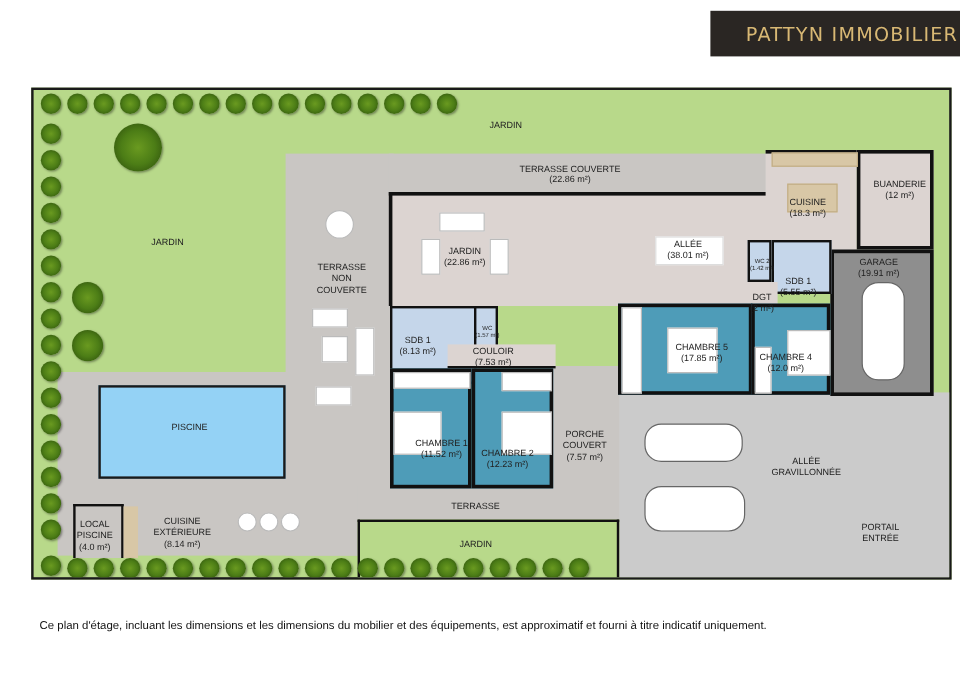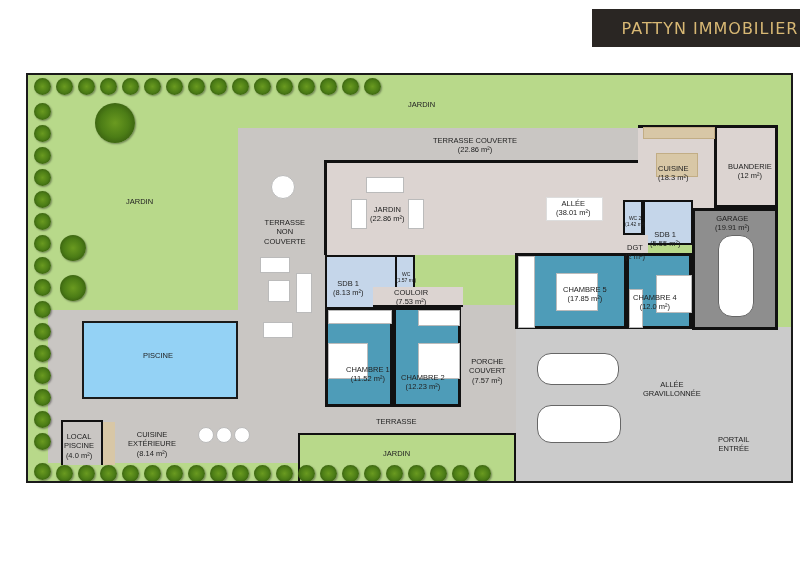--- a/index.html
+++ b/index.html
@@ -196,21 +196,21 @@
     <div>(22.86 m²)</div>
   </div>
   <div class="lbl" style="left:528px; top:124px;">
     <div>ALLÉE</div>
     <div>(38.01 m²)</div>
   </div>
   <div class="lbl" style="left:630px; top:89px;">
     <div>CUISINE</div>
     <div>(18.3 m²)</div>
   </div>
-  <div class="lbl" style="left:700px; top:87px;">
+  <div class="lbl" style="left:700px; top:74px;">
     <div>BUANDERIE</div>
     <div>(12 m²)</div>
   </div>
   <div class="lbl" style="left:687px; top:139px; color:#222;">
     <div>GARAGE</div>
     <div>(19.91 m²)</div>
   </div>
   <div class="lbl sm" style="left:597px; top:140px;">
     <div>WC 2</div>
     <div>(1.42 m²)</div>
@@ -247,13 +247,14 @@
     <div>CHAMBRE 5</div>
     <div>(17.85 m²)</div>
   </div>
   <div class="lbl" style="left:605px; top:218px;">
     <div>CHAMBRE 4</div>
     <div>(12.0 m²)</div>
   </div>
 </div>
 
 <div class="abs disclaimer">
+  <div>Ce plan d'étage, incluant les dimensions et les dimensions du mobilier et des équipements, est approximatif et fourni à titre indicatif uniquement.</div>
 </div>
 
 </body></html>

